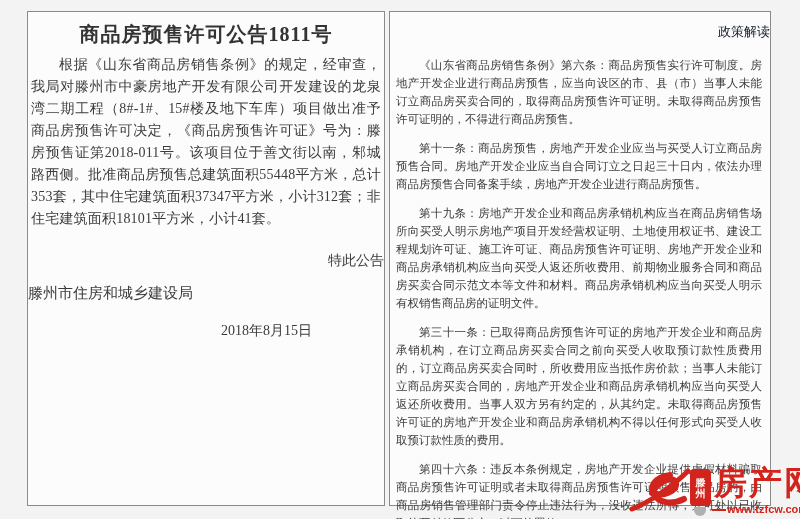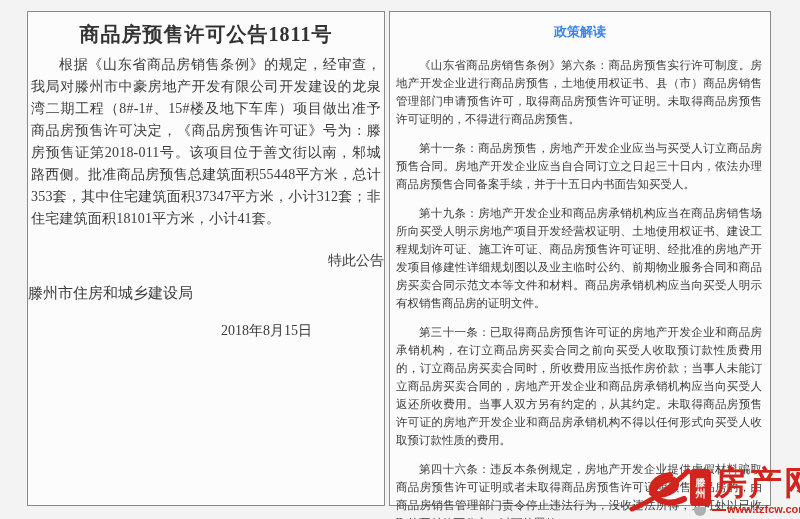--- a/index.html
+++ b/index.html
@@ -23,21 +23,21 @@
   }
   .lp-body{
     margin:6px 3px 0 3px;font-size:14px;line-height:22px;
     letter-spacing:.2px;text-indent:2em;text-align:justify;
   }
   .lp-closing{margin:22px 0 0 0;padding-left:2em;font-size:14px;text-align:right;}
   .lp-issuer{margin-top:14px;text-align:left;padding-right:10px;font-size:15px;}
   .lp-date{margin-top:19px;text-align:right;padding-right:72px;font-size:14px;}
 
   
-  .rp-title{margin:11px 0 0 0;text-align:center;font-size:13px;color:#3b82f6;font-weight:bold;}
+  .rp-title{margin:11px 0 0 0;text-align:right;font-size:13px;color:#0f172a;}
   .rp-para{
     margin:11px 8px 0 6px;font-size:11.5px;line-height:18px;
     text-indent:2em;text-align:justify;
   }
   .rp-para.first{margin-top:15px;}
 
   
   .logo{position:absolute;left:628px;top:461px;width:175px;height:58px;z-index:5;}
   .logo-e{position:absolute;left:0;top:2px;width:64px;height:52px;}
   .logo-badge{
@@ -72,23 +72,23 @@
   <div class="panel panel-left">
     <div class="lp-title">商品房预售许可公告1811号</div>
     <div class="lp-body">根据《山东省商品房销售条例》的规定，经审查，我局对滕州市中豪房地产开发有限公司开发建设的龙泉湾二期工程（8#-1#、15#楼及地下车库）项目做出准予商品房预售许可决定，《商品房预售许可证》号为：滕房预售证第2018-011号。该项目位于善文街以南，邾城路西侧。批准商品房预售总建筑面积55448平方米，总计353套，其中住宅建筑面积37347平方米，小计312套；非住宅建筑面积18101平方米，小计41套。</div>
     <div class="lp-closing">特此公告</div>
     <div class="lp-issuer">滕州市住房和城乡建设局</div>
     <div class="lp-date">2018年8月15日</div>
   </div>
 
   <div class="panel panel-right">
     <div class="rp-title">政策解读</div>
-    <p class="rp-para first">《山东省商品房销售条例》第六条：商品房预售实行许可制度。房地产开发企业进行商品房预售，土地使用权证书、县（市）商品房销售管理部门申请预售许可，取得商品房预售许可证明。未取得商品房预售许可证明的，不得进行商品房预售。</p>
-    <p class="rp-para">第十一条：商品房预售，房地产开发企业应当与买受人订立商品房预售合同。房地产开发企业应当自合同订立之日起三十日内，依法办理商品房预售合同备案手续，并于十五日内书面告知买受人。</p>
-    <p class="rp-para">第十九条：房地产开发企业和商品房承销机构应当在商品房销售场所向买受人明示房地产项目开发经营权证明、土地使用权证书、建设工程规划许可证、施工许可证、商品房预售许可证明、经批准的房地产开发项目修建性详细规划图以及业主临时公约、前期物业服务合同和商品房买卖合同示范文本等文件和材料。商品房承销机构应当向买受人明示有权销售商品房的证明文件。</p>
+    <p class="rp-para first">《山东省商品房销售条例》第六条：商品房预售实行许可制度。房地产开发企业进行商品房预售，应当向设区的市、县（市）当事人未能订立商品房买卖合同的，取得商品房预售许可证明。未取得商品房预售许可证明的，不得进行商品房预售。</p>
+    <p class="rp-para">第十一条：商品房预售，房地产开发企业应当与买受人订立商品房预售合同。房地产开发企业应当自合同订立之日起三十日内，依法办理商品房预售合同备案手续，房地产开发企业进行商品房预售。</p>
+    <p class="rp-para">第十九条：房地产开发企业和商品房承销机构应当在商品房销售场所向买受人明示房地产项目开发经营权证明、土地使用权证书、建设工程规划许可证、施工许可证、商品房预售许可证明、房地产开发企业和商品房承销机构应当向买受人返还所收费用、前期物业服务合同和商品房买卖合同示范文本等文件和材料。商品房承销机构应当向买受人明示有权销售商品房的证明文件。</p>
     <p class="rp-para">第三十一条：已取得商品房预售许可证的房地产开发企业和商品房承销机构，在订立商品房买卖合同之前向买受人收取预订款性质费用的，订立商品房买卖合同时，所收费用应当抵作房价款；当事人未能订立商品房买卖合同的，房地产开发企业和商品房承销机构应当向买受人返还所收费用。当事人双方另有约定的，从其约定。未取得商品房预售许可证的房地产开发企业和商品房承销机构不得以任何形式向买受人收取预订款性质的费用。</p>
     <p class="rp-para">第四十六条：违反本条例规定，房地产开发企业提供虚假材料骗取商品房预售许可证明或者未取得商品房预售许可证明预售商品房的，由商品房销售管理部门责令停止违法行为，没收违法所得，并可处以已收取的预付款百分之一以下的罚款。</p>
 
   </div>
 
   <div class="logo">
     <span class="logo-e">
       <svg viewBox="0 0 64 52" width="64" height="52" aria-hidden="true">
         <path d="M4 46 C20 40 44 24 60 8" fill="none" stroke="#d2241c" stroke-width="5" stroke-linecap="round"></path>
         <path d="M24 30 C30 18 46 12 48 20 C50 28 34 34 27 30 C20 26 26 14 42 12 M26 31 C30 40 44 42 56 36" fill="none" stroke="#d2241c" stroke-width="6" stroke-linecap="round"></path>

